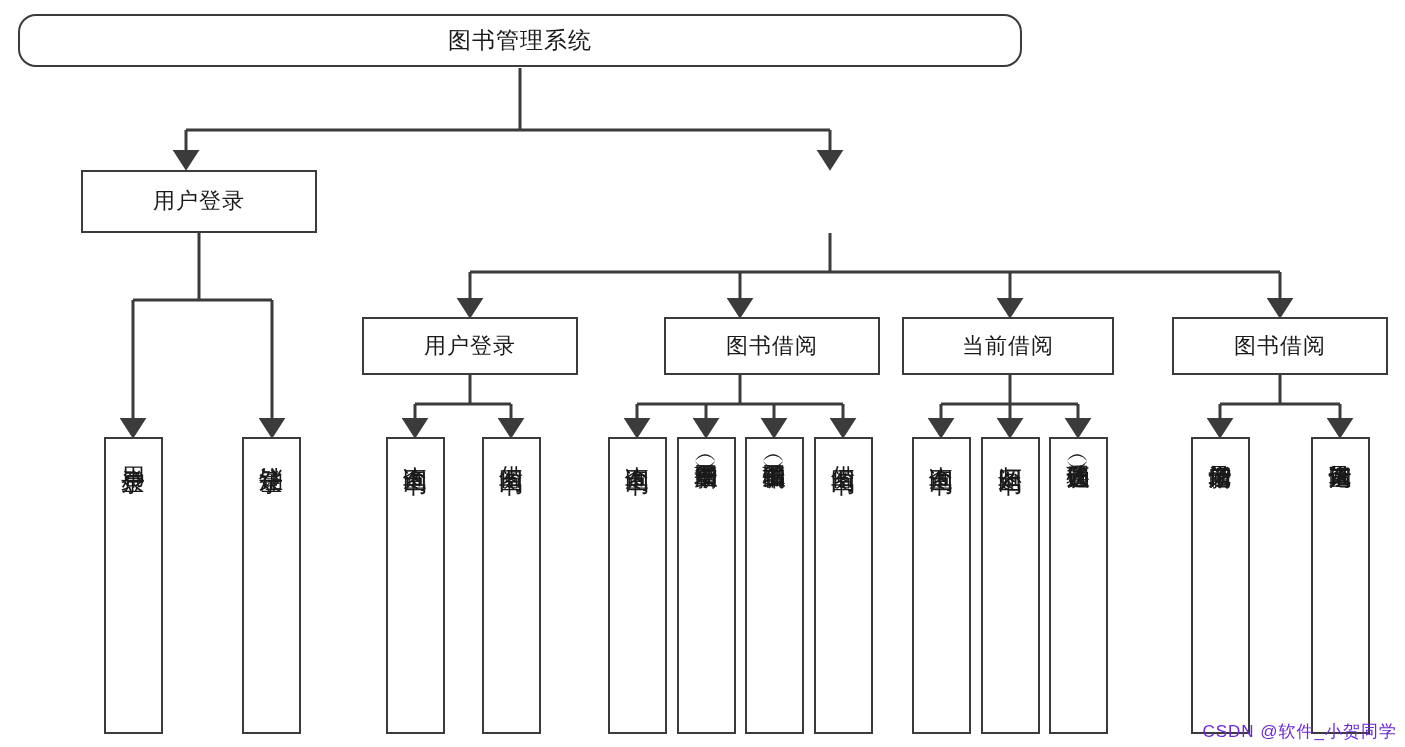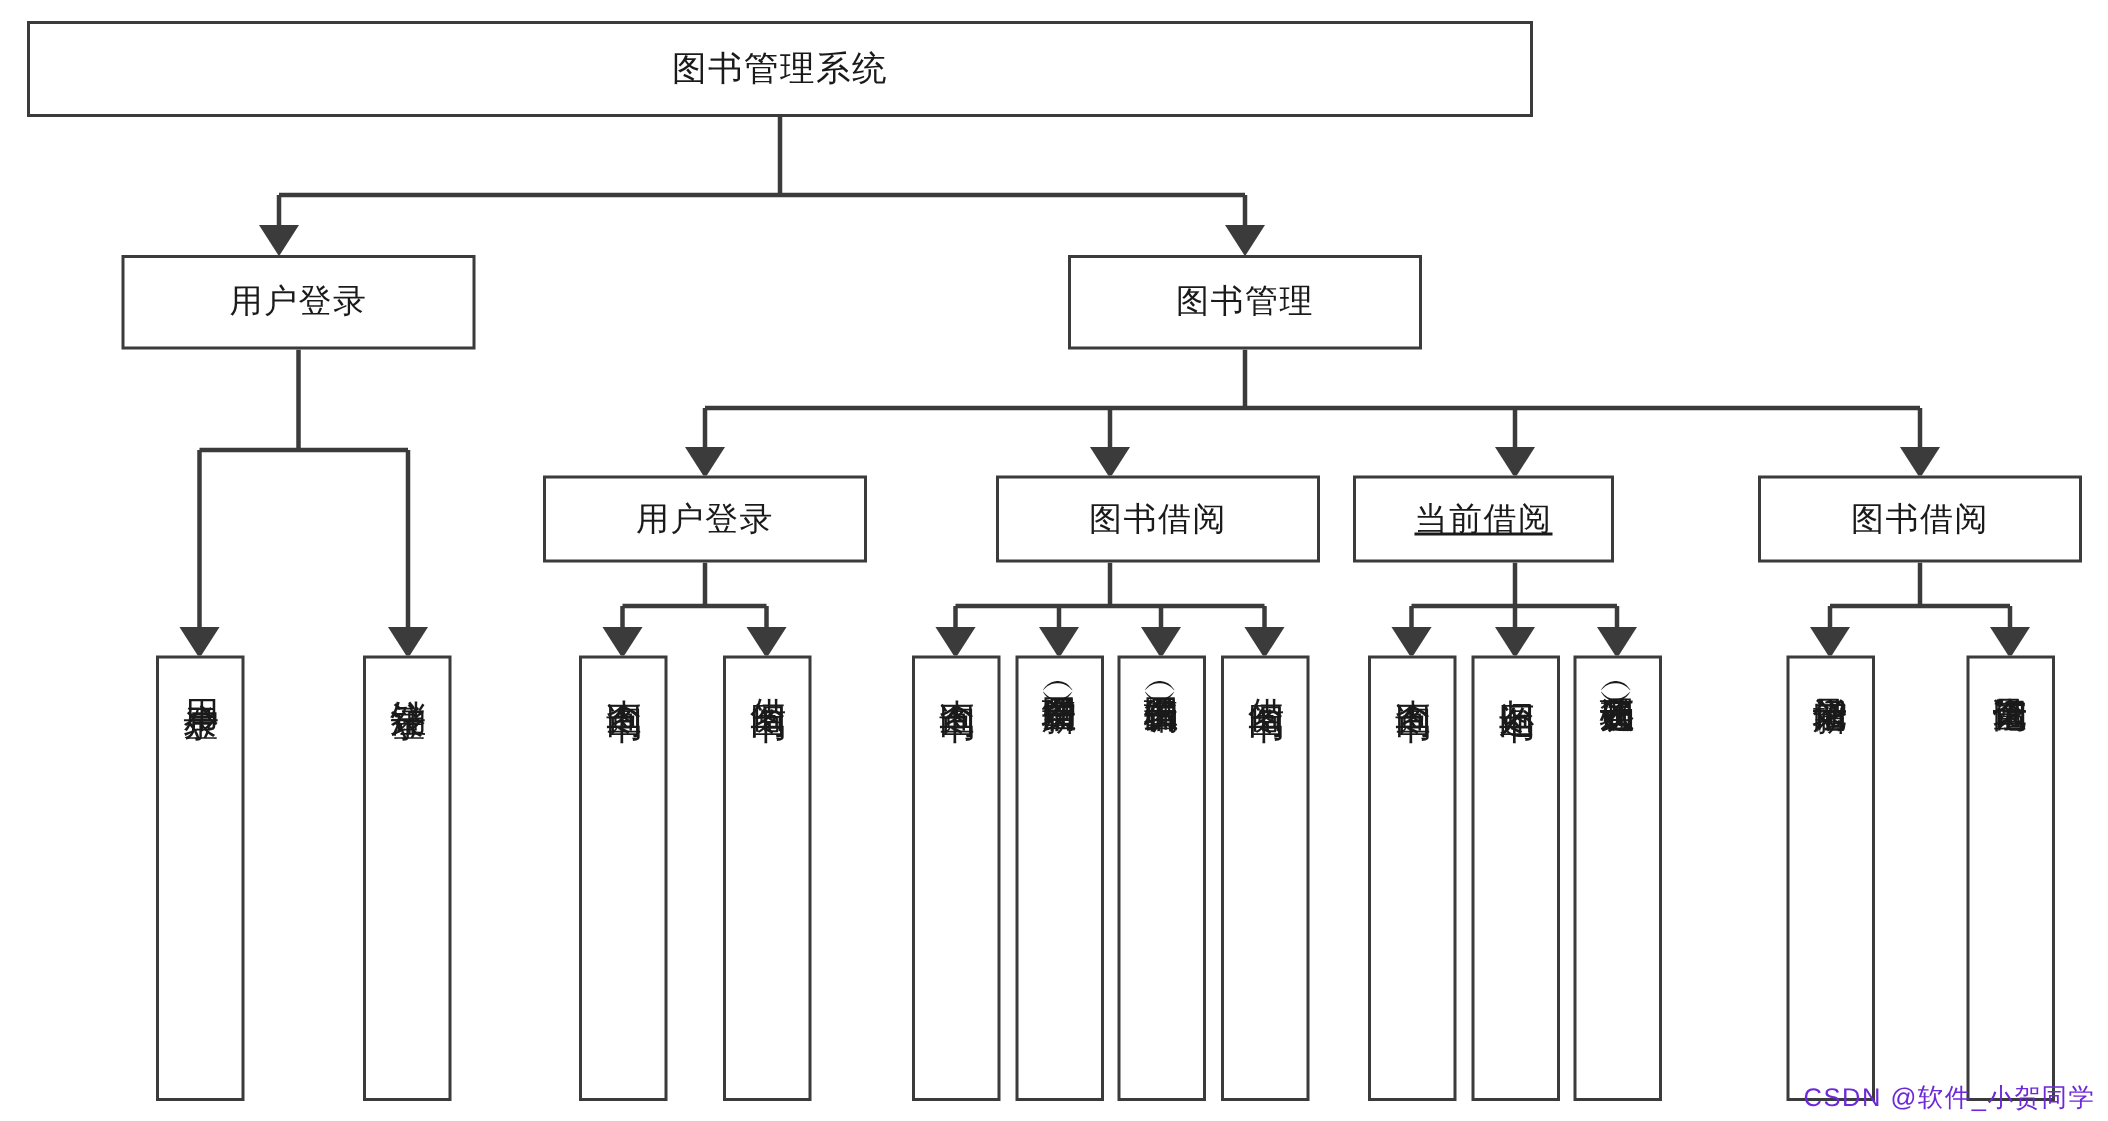--- a/index.html
+++ b/index.html
@@ -114,38 +114,35 @@
       <path d="M1010,404 L1010,428" marker-end="url(#arrow)"></path>
       <path d="M1078,404 L1078,428" marker-end="url(#arrow)"></path>
 
       <path d="M1280,375 L1280,404"></path>
       <path d="M1220,404 L1340,404"></path>
       <path d="M1220,404 L1220,428" marker-end="url(#arrow)"></path>
       <path d="M1340,404 L1340,428" marker-end="url(#arrow)"></path>
     </g>
   </svg>
 
-  <div class="node horiz root" style="left:18px;top:14px;width:1004px;height:64px;">
+  <div class="node horiz root" style="left:18px;top:14px;width:1004px;height:53px;border-radius:18px;">
     <span class="node-label">图书管理系统</span>
   </div>
 
   <div class="node horiz" style="left:81px;top:170px;width:236px;height:63px;">
     <span class="node-label">用户登录</span>
-  </div>
-  <div class="node horiz" style="left:712px;top:170px;width:236px;height:63px;">
-    <span class="node-label">图书管理</span>
   </div>
 
   <div class="node horiz" style="left:362px;top:317px;width:216px;height:58px;">
     <span class="node-label">用户登录</span>
   </div>
   <div class="node horiz" style="left:632px;top:317px;width:216px;height:58px;margin-left:32px;">
     <span class="node-label">图书借阅</span>
   </div>
-  <div class="node horiz" style="left:902px;top:317px;width:174px;height:58px;text-decoration:underline;">
+  <div class="node horiz" style="left:902px;top:317px;width:212px;height:58px;">
     <span class="node-label">当前借阅</span>
   </div>
   <div class="node horiz" style="left:1172px;top:317px;width:216px;height:58px;">
     <span class="node-label">图书借阅</span>
   </div>
 
   <div class="node leaf" style="left:104px;top:437px;width:59px;height:297px;">
     <span class="node-label">用户登录</span>
   </div>
   <div class="node leaf" style="left:242px;top:437px;width:59px;height:297px;">

